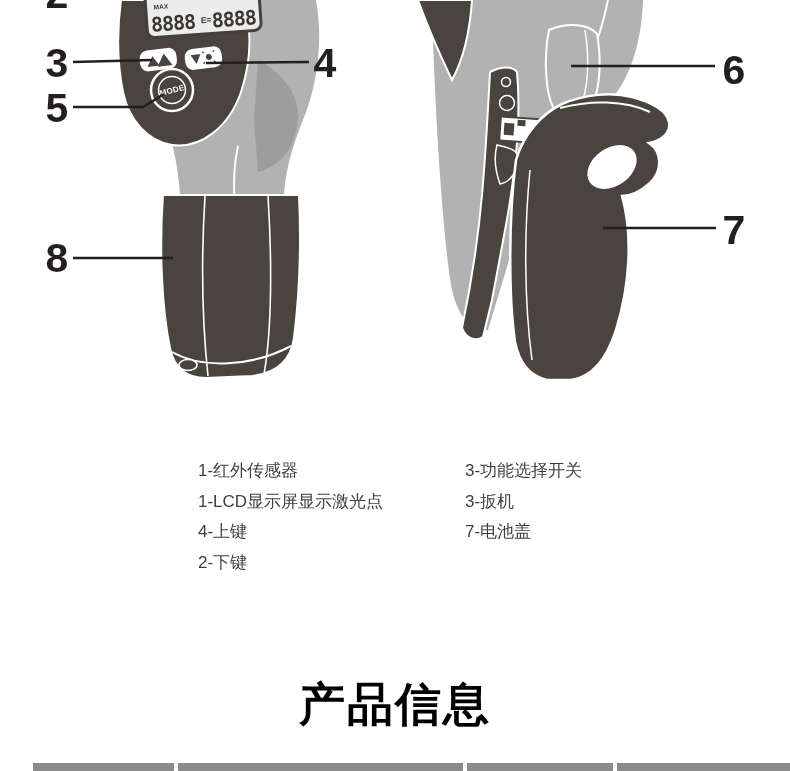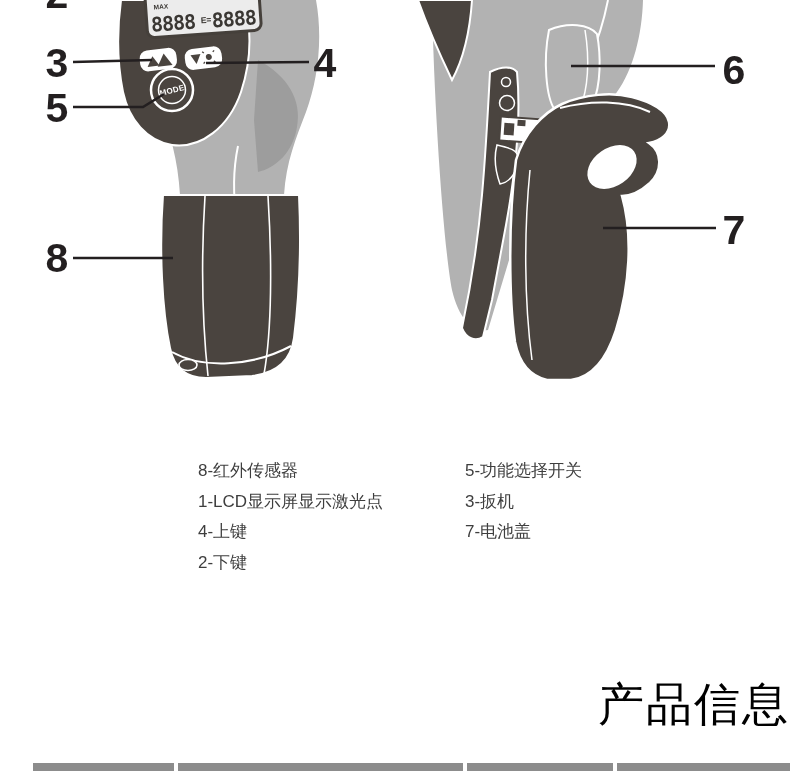--- a/index.html
+++ b/index.html
@@ -9,22 +9,22 @@
   .callout-num{font-family:"Liberation Sans", sans-serif;font-size:41px;font-weight:600;fill:#231f20;}
   .callout-line{stroke:#231f20;stroke-width:2.6;fill:none;}
   .lcd-digits{font-family:"DejaVu Sans Mono", monospace;font-weight:bold;font-size:20px;fill:#3a3733;letter-spacing:-1px;}
   .lcd-small{font-family:"Liberation Sans", sans-serif;font-weight:bold;fill:#3a3733;}
   .mode-label{font-family:"Liberation Sans", sans-serif;font-weight:bold;font-size:8px;fill:#ffffff;letter-spacing:.3px;}
   .legend{position:absolute;top:456px;left:0;width:790px;color:#3e3e3e;font-size:17px;}
   .legend-col{position:absolute;top:0;}
   .legend-col-left{left:198px;}
   .legend-col-right{left:465px;}
   .legend-item{height:30.5px;line-height:30.5px;white-space:nowrap;}
-  .section-title{position:absolute;top:674px;left:0;width:790px;text-align:right;
-                 font-size:46px;font-weight:400;color:#000000;letter-spacing:2px;}
+  .section-title{position:absolute;top:674px;left:0;width:790px;text-align:center;
+                 font-size:46px;font-weight:700;color:#000000;letter-spacing:2px;}
   .table-bar{position:absolute;top:763px;height:8px;background:#8c8c8c;}
   .bar-1{left:33px;width:141px;}
   .bar-2{left:178px;width:285px;}
   .bar-3{left:467px;width:146px;}
   .bar-4{left:617px;width:173px;}
 </style>
 </head>
 <body>
 
 <div id="page">
@@ -135,27 +135,27 @@
       <text class="callout-num" x="325" y="77" text-anchor="middle">4</text>
       <text class="callout-num" x="57" y="122" text-anchor="middle">5</text>
       <text class="callout-num" x="734" y="84" text-anchor="middle">6</text>
       <text class="callout-num" x="734" y="244" text-anchor="middle">7</text>
       <text class="callout-num" x="57" y="272" text-anchor="middle">8</text>
     </g>
   </svg>
 
   <div class="legend">
     <div class="legend-col legend-col-left">
-      <div class="legend-item">8-红外传感器</div>
+      <div class="legend-item">1-红外传感器</div>
       <div class="legend-item">1-LCD显示屏显示激光点</div>
       <div class="legend-item">4-上键</div>
       <div class="legend-item">2-下键</div>
     </div>
     <div class="legend-col legend-col-right">
-      <div class="legend-item">5-功能选择开关</div>
+      <div class="legend-item">3-功能选择开关</div>
       <div class="legend-item">3-扳机</div>
       <div class="legend-item">7-电池盖</div>
     </div>
   </div>
 
   <div class="section-title">产品信息</div>
 
   <div class="table-bar bar-1"></div>
   <div class="table-bar bar-2"></div>
   <div class="table-bar bar-3"></div>

